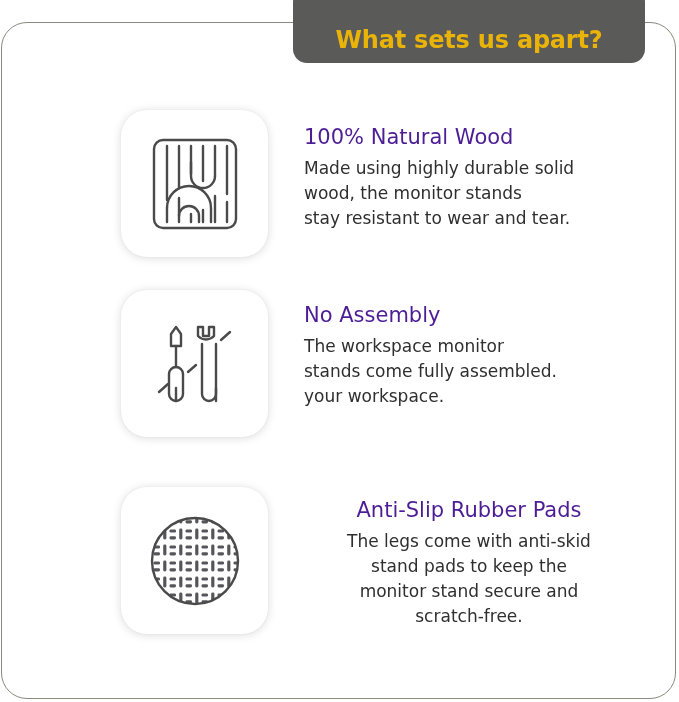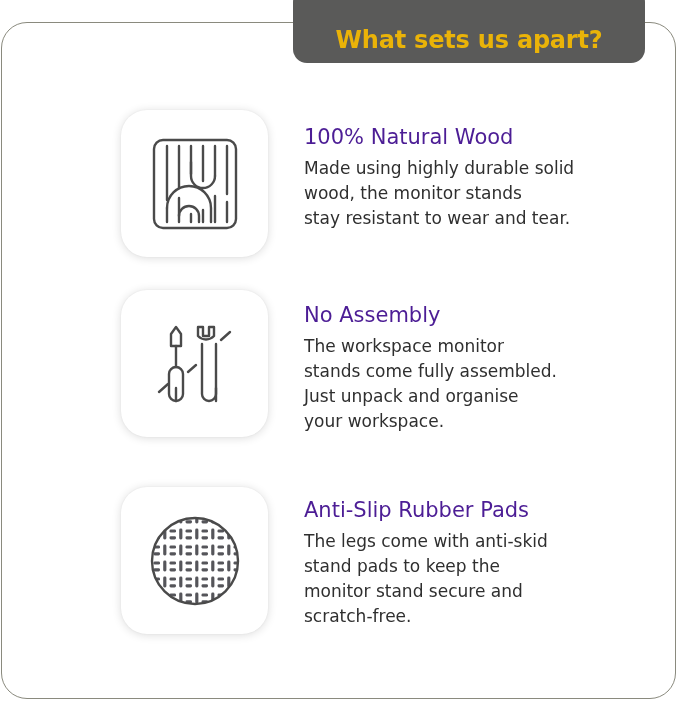--- a/index.html
+++ b/index.html
@@ -91,21 +91,21 @@
   }
   .feature-body{
     color:#2f2f2f;
     font-size:17px;
     line-height:25px;
     margin:0;
     font-family:"DejaVu Sans", sans-serif;
   }
   .feature-body .ln{display:block;white-space:nowrap;}
   .feature-2 .feature-text{padding-top:14px;}
-  .feature-3 .feature-text{padding-top:12px;}
+  .feature-3 .feature-text{padding-top:12px;text-align:center;}
 </style>
 </head>
 <body>
 
 <div id="page">
 
   <div class="frame"></div>
 
   <div class="banner">
     <div class="banner-title">What sets us apart?</div>
@@ -164,21 +164,20 @@
             <path d="M41 56 l 8 -7"></path>
             <path d="M12 76 l 9 -8"></path>
           </svg>
         </span>
       </div>
       <div class="feature-text">
         <h3 class="feature-title">No Assembly</h3>
         <p class="feature-body">
           <span class="ln">The workspace monitor</span>
           <span class="ln">stands come fully assembled.</span>
-          <span class="ln">Just unpack and organise</span>
           <span class="ln">your workspace.</span>
         </p>
       </div>
     </div>
 
     <div class="feature feature-3">
       <div class="icon-card">
         <span>
           <svg width="100" height="100" viewBox="0 0 100 100">
             <defs>

